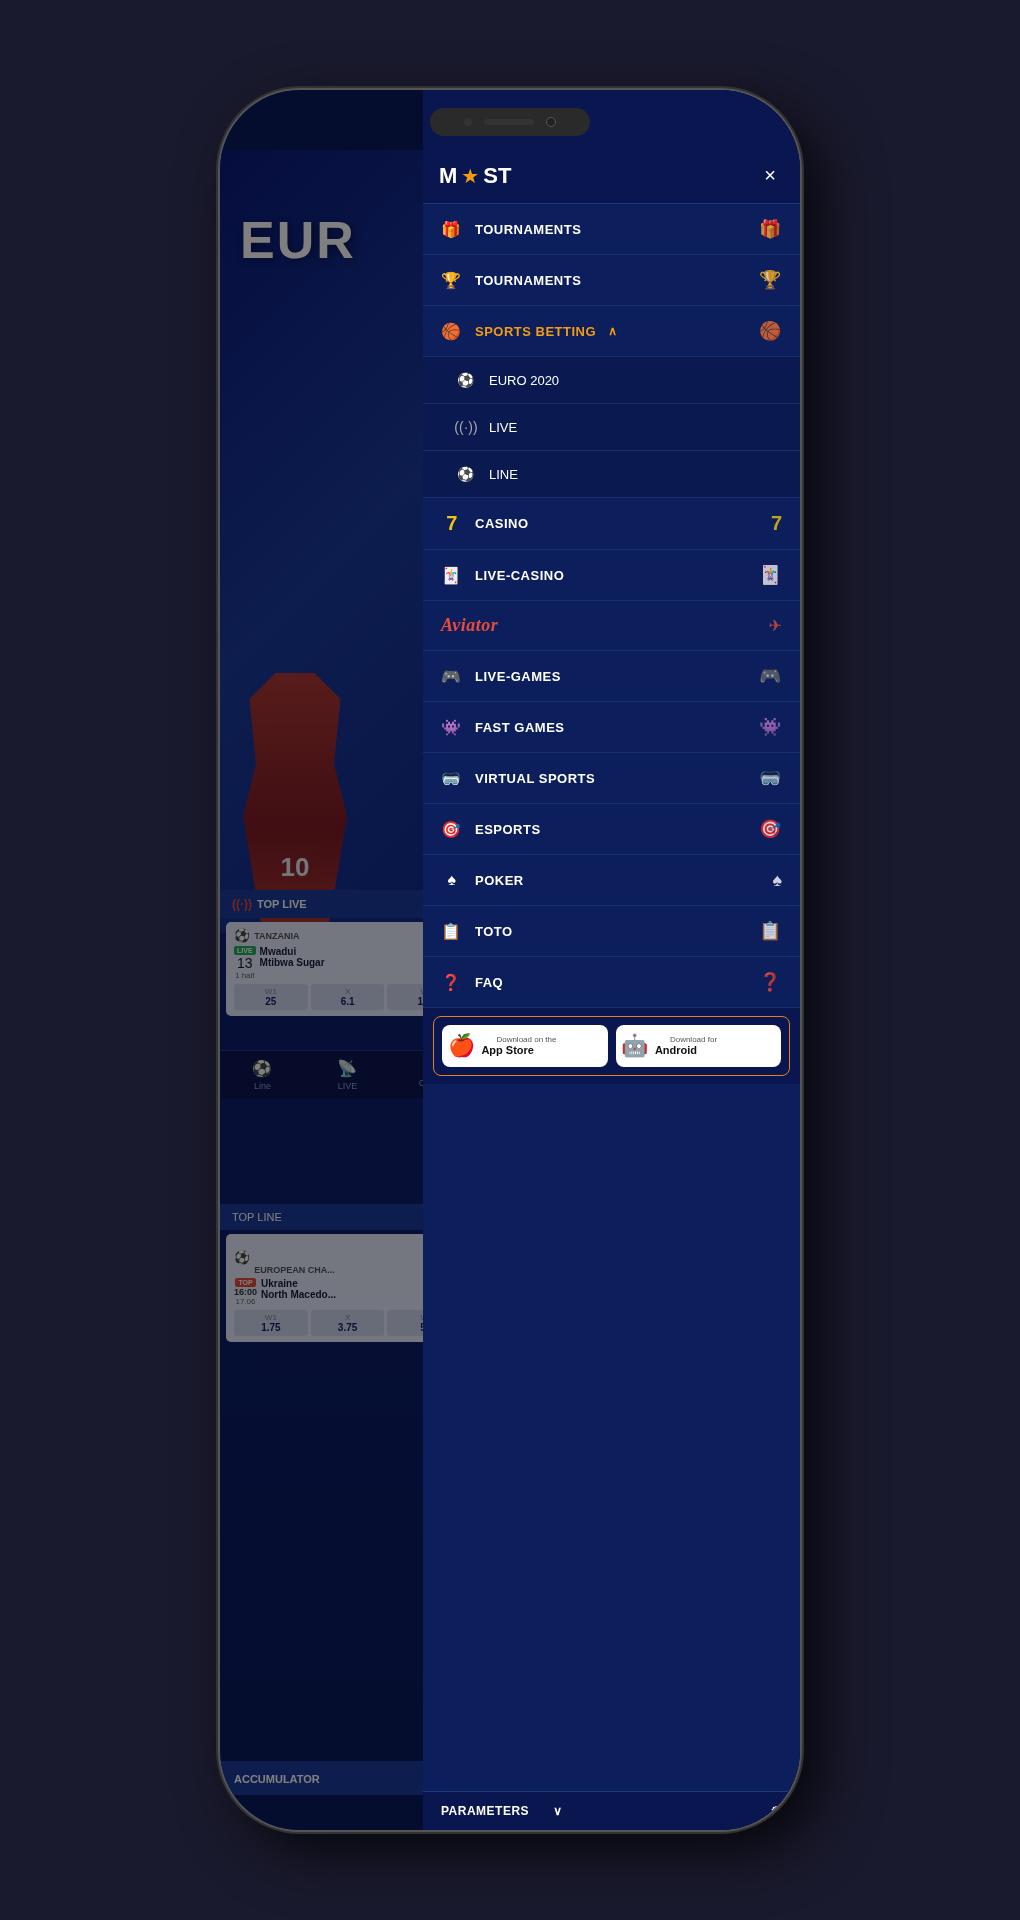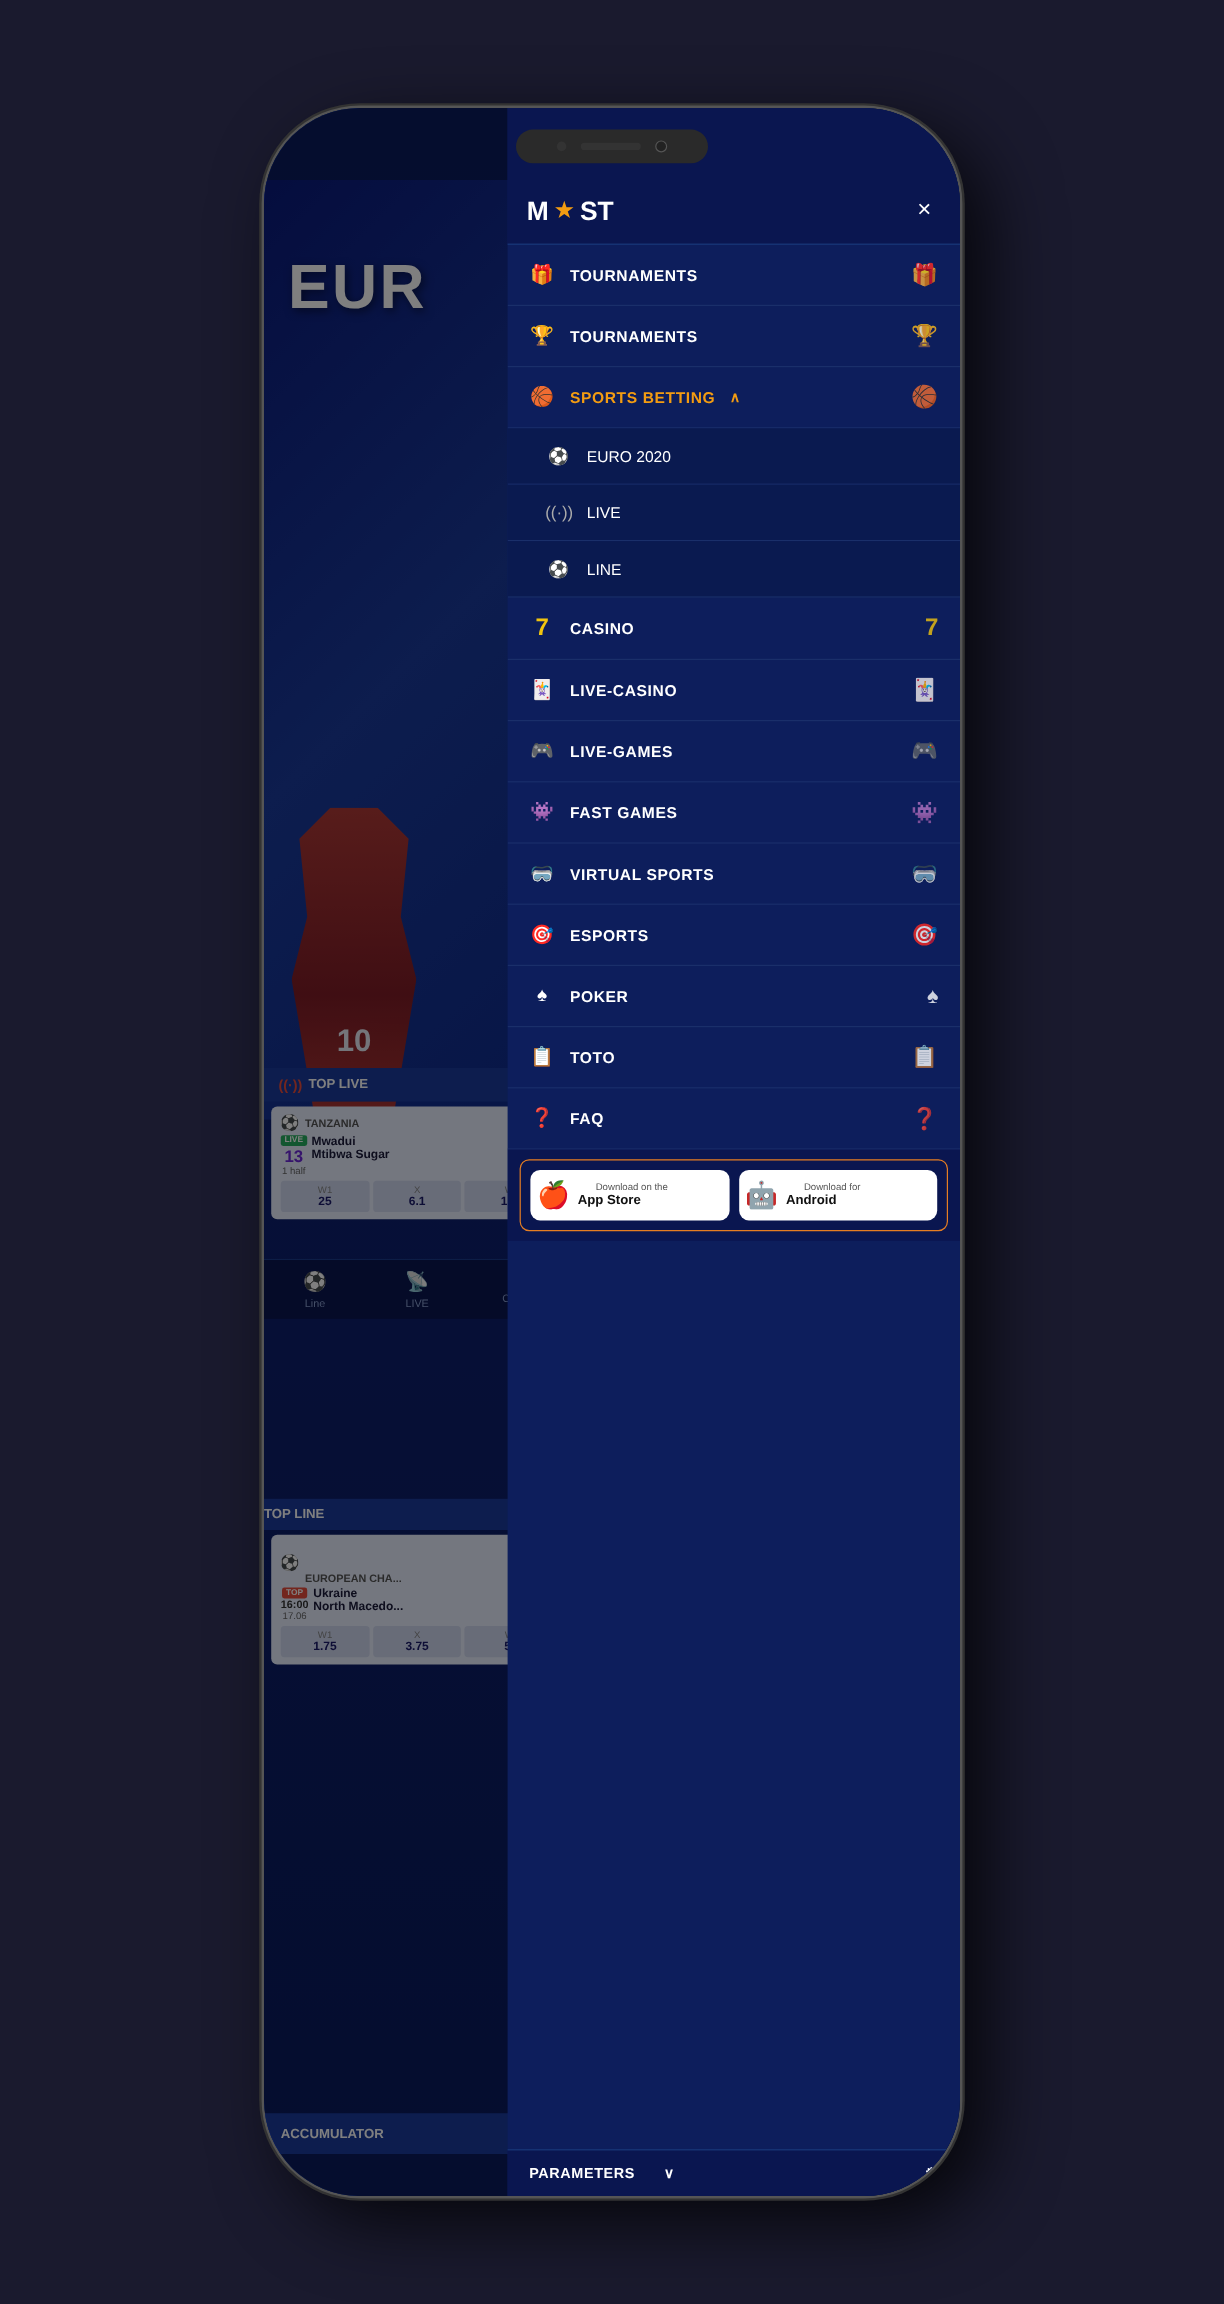--- a/index.html
+++ b/index.html
@@ -390,21 +390,21 @@
             <span>TOP LIVE</span>
           </div>
           <div style="background:#e8eeff;margin:4px 6px;border-radius:5px;padding:6px 8px;">
             <div style="display:flex;align-items:center;gap:4px;margin-bottom:3px;">
               <span style="font-size:13px;">⚽</span>
               <span style="font-size:9px;color:#555;font-weight:600;">TANZANIA</span>
             </div>
             <div style="display:flex;align-items:flex-start;gap:4px;">
               <div style="display:flex;flex-direction:column;align-items:center;">
                 <span style="background:#27ae60;color:white;font-size:7px;padding:1px 3px;border-radius:2px;font-weight:700;display:block;">LIVE</span>
-                <span style="font-size:14px;font-weight:700;color:#6d28d9;">13</span>
+                <span style="font-size:14px;font-weight:400;color:#0f172a;">13</span>
                 <span style="font-size:8px;color:#666;">1 half</span>
               </div>
               <div>
                 <div style="font-size:10px;font-weight:600;color:#1a1a3a;">Mwadui</div>
                 <div style="font-size:10px;font-weight:600;color:#1a1a3a;">Mtibwa Sugar</div>
               </div>
             </div>
             <div style="display:flex;gap:3px;margin-top:4px;">
               <div style="flex:1;background:#d0d8f0;border-radius:3px;padding:3px 0;text-align:center;">
                 <div style="font-size:8px;color:#888;">W1</div>
@@ -416,21 +416,21 @@
               </div>
               <div style="flex:1;background:#d0d8f0;border-radius:3px;padding:3px 0;text-align:center;">
                 <div style="font-size:8px;color:#888;">W</div>
                 <div style="font-size:10px;font-weight:700;color:#1a1a6a;">1.7</div>
               </div>
             </div>
           </div>
         </div>
 
         <div style="position:absolute;top:64%;left:0;width:44%;">
-          <div style="background:#1a3a9c;color:white;padding:7px 0;font-size:11px;font-weight:700;margin-top:45px;">
+          <div style="background:#1a3a9c;color:white;padding:7px 12px;font-size:11px;font-weight:400;">
             <span>TOP LINE</span>
           </div>
           <div style="background:#e8eeff;margin:4px 6px;border-radius:5px;padding:6px 8px;">
             <div style="display:flex;align-items:center;gap:4px;margin-bottom:3px;">
               <span style="font-size:13px;">⚽</span>
               <span style="font-size:9px;color:#555;font-weight:600;margin-top:25px;">EUROPEAN CHA...</span>
             </div>
             <div style="display:flex;align-items:flex-start;gap:4px;">
               <div style="display:flex;flex-direction:column;align-items:center;">
                 <span style="background:#e74c3c;color:white;font-size:7px;padding:1px 3px;border-radius:2px;font-weight:900;">TOP</span>
@@ -534,20 +534,26 @@
           </div>
 
           <div class="menu-item">
             <div class="menu-item-left">
               <span class="menu-sub-icon">🃏</span>
               <span>LIVE-CASINO</span>
             </div>
             <span class="menu-item-right">🃏</span>
           </div>
 
+          <div class="menu-item">
+            <div class="menu-item-left">
+              <span class="aviator-item">Aviator</span>
+            </div>
+            <span class="menu-item-right" style="color:#e74c3c;font-size:16px;">✈</span>
+          </div>
 
           <div class="menu-item">
             <div class="menu-item-left">
               <span class="menu-sub-icon">🎮</span>
               <span>LIVE-GAMES</span>
             </div>
             <span class="menu-item-right">🎮</span>
           </div>
 
           <div class="menu-item">

